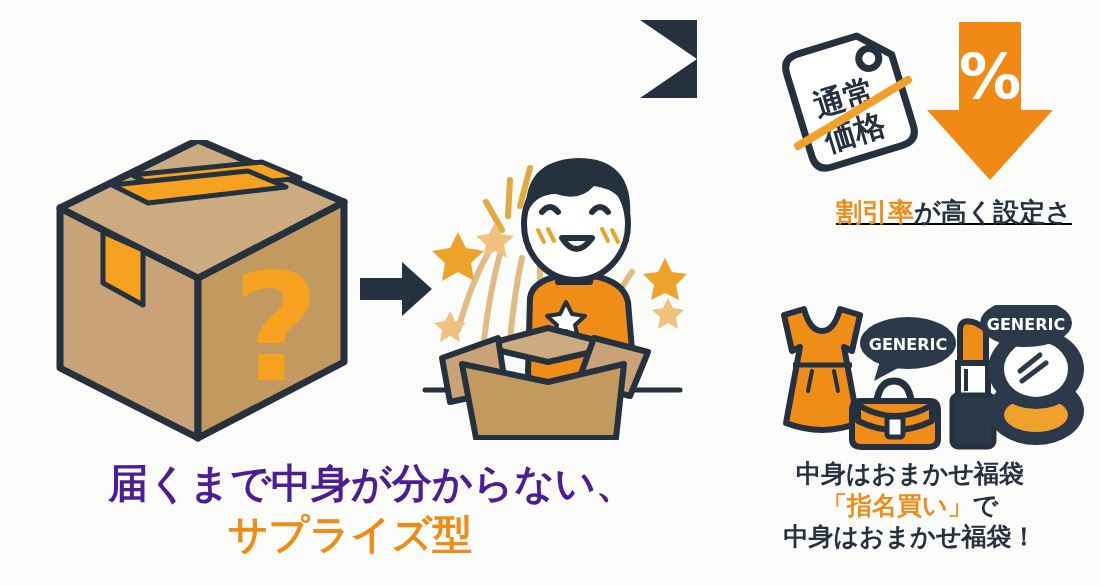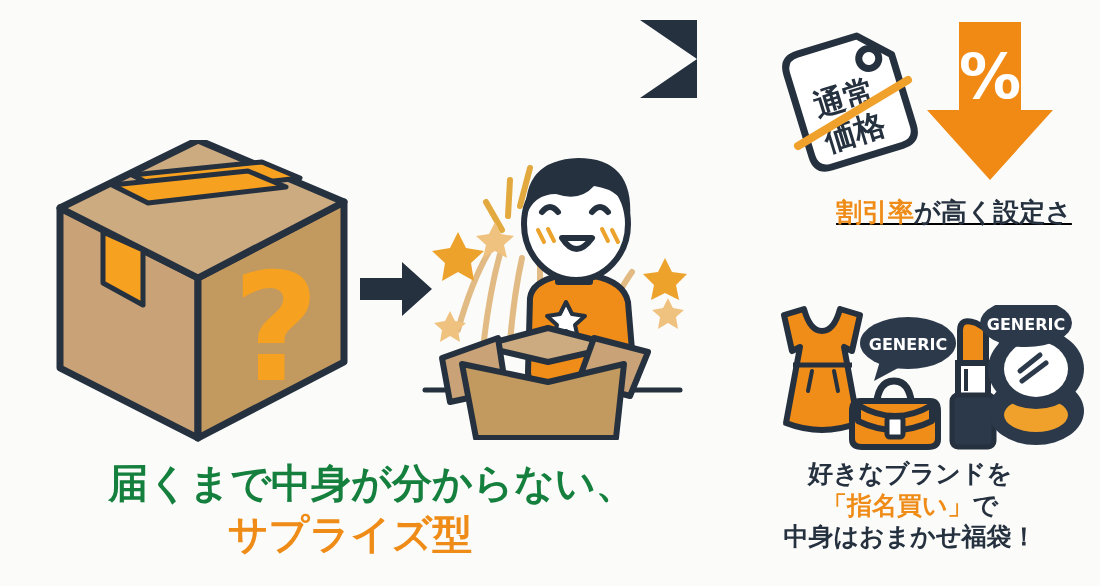--- a/index.html
+++ b/index.html
@@ -28,21 +28,21 @@
   .closed-box{position:absolute;left:48px;top:140px;width:310px;height:320px;}
   .open-scene{position:absolute;left:380px;top:150px;width:330px;height:290px;}
   .arrow-mid{position:absolute;left:358px;top:258px;width:76px;height:62px;}
 
   
   .cap-left{
     position:absolute;left:0;top:460px;width:700px;text-align:center;
     line-height:1.18;
   }
   .cap-left .l1{
-    display:block;color:#15803d;font-size:40px;font-weight:bold;letter-spacing:0px;padding-left:44px;
+    display:block;color:#4c1d95;font-size:40px;font-weight:bold;letter-spacing:0px;padding-left:44px;
   }
   .cap-left .l2{
     display:block;color:#ef8c17;font-size:40px;font-weight:bold;margin-top:4px;
   }
 
   
   .tag-icon{position:absolute;left:782px;top:18px;width:140px;height:155px;}
   .pct-arrow{position:absolute;left:925px;top:22px;width:130px;height:160px;}
 
   .cap-r1{
@@ -235,18 +235,18 @@
 
       <g>
         <ellipse cx="278" cy="18" rx="46" ry="24" fill="#2b394a"></ellipse>
         <path d="M252 34 L246 54 L270 40 Z" fill="#2b394a"></path>
         <text x="278" y="25" font-size="16" font-weight="bold" fill="#ffffff" text-anchor="middle" font-family="DejaVu Sans, Liberation Sans, sans-serif">GENERIC</text>
       </g>
     </svg>
   </div>
 
   <div class="cap-r2">
-    <span class="line">好きなブランドを</span>
+    <span class="line">中身はおまかせ福袋</span>
     <span class="line"><span class="hl">「指名買い」</span><span>で</span></span>
     <span class="line">中身はおまかせ福袋！</span>
   </div>
 
 </div>
 
 </body></html>

